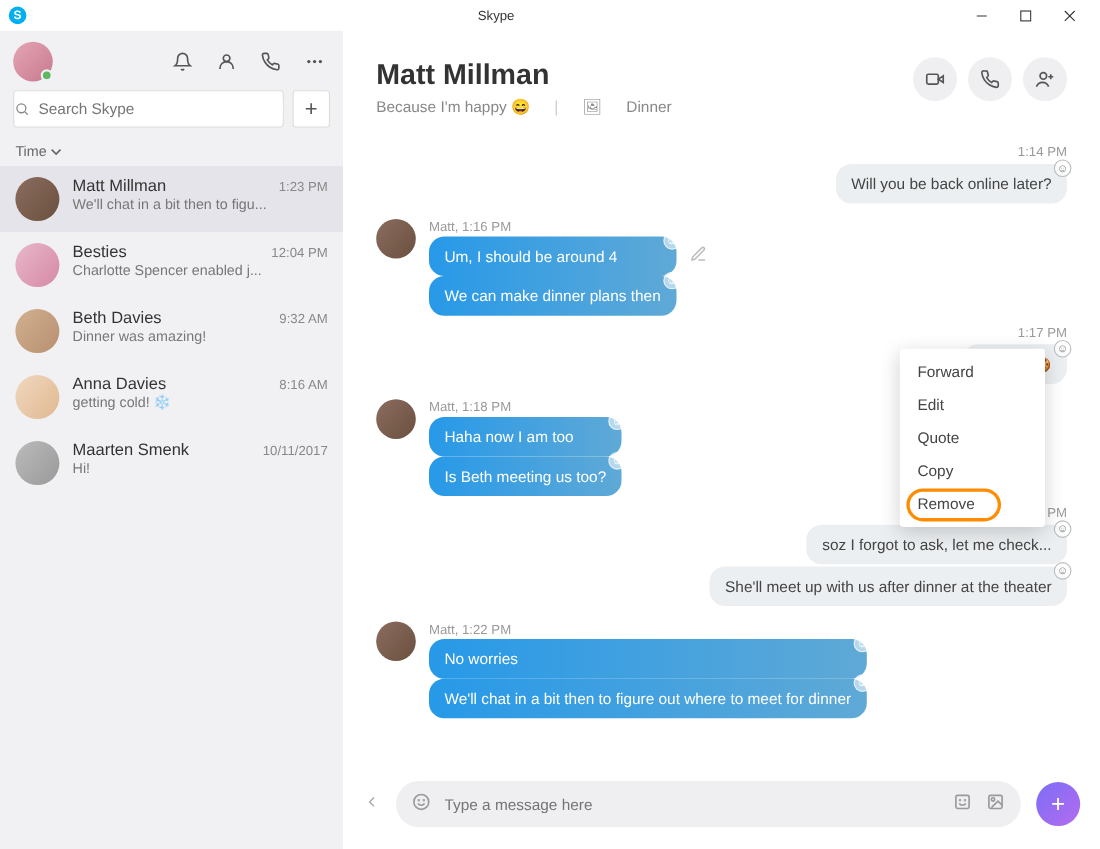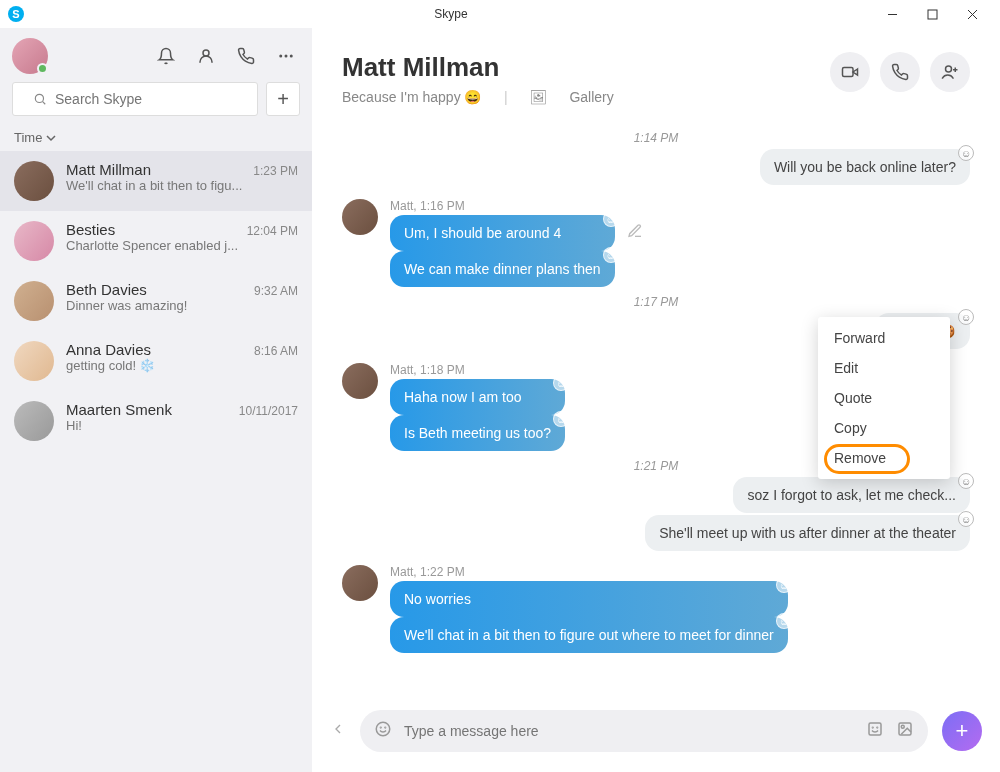--- a/index.html
+++ b/index.html
@@ -22,21 +22,21 @@
 .sb-top { padding: 10px 12px 8px; display: flex; align-items: center; }
 .avatar { width: 36px; height: 36px; border-radius: 50%; background: #bbb; background-size: cover; position: relative; }
 .avatar.me { background: linear-gradient(135deg,#e4a5b5,#c77a8e); }
 .presence-dot { position:absolute; right:0; bottom:0; width:11px; height:11px; border-radius:50%; background:#5fb85f; border:2px solid #f1f1f4; }
 .sb-icons { margin-left: auto; display: flex; gap: 12px; align-items: center; }
 .icnbtn { width: 28px; height: 28px; display: flex; align-items: center; justify-content: center; cursor: pointer; color:#555; }
 .icnbtn svg{width:18px;height:18px;}
 
 
 .sb-search { padding: 0 12px 8px; display: flex; gap: 8px; align-items: center; }
-.searchbox { flex: 1; height: 34px; background: #fff; border: 1px solid #ddd; border-radius: 3px; display: flex; align-items: center; padding: 0 20px; color:#888;}
+.searchbox { flex: 1; height: 34px; background: #fff; border: 1px solid #ddd; border-radius: 3px; display: flex; align-items: center; padding: 0 0; color:#888;}
 .searchbox svg { width: 14px; height:14px; margin-right:8px;}
 .searchbox input { border:none; outline:none; flex:1; font-size:14px; color:#555;}
 .addbtn { width:34px; height:34px; border:1px solid #ddd; background:#fff; border-radius:3px; display:flex; align-items:center; justify-content:center; cursor:pointer; font-size:20px; color:#555;}
 
 
 .sb-sort { padding: 6px 14px; font-size:13px; color:#666; display:flex; align-items:center; gap:4px; cursor:pointer;}
 .sb-sort svg{width:10px;height:10px;}
 
 
 .chatlist { flex:1; overflow:auto;}
@@ -59,21 +59,21 @@
 .chead-left { flex:1;}
 .chead h1 { font-size:26px; font-weight:700; color:#333; margin-bottom:6px;}
 .chead .sub { font-size:14px; color:#888; display:flex; align-items:center; gap:22px;}
 .chead .sub .divider{color:#ccc;}
 .chead-actions { display:flex; gap:10px;}
 .roundbtn { width:40px; height:40px; border-radius:50%; background:#efeff2; display:flex; align-items:center; justify-content:center; cursor:pointer; color:#555;}
 .roundbtn svg{width:18px;height:18px;}
 
 
 .messages { flex:1; overflow:auto; padding: 0 30px 10px; position:relative;}
-.ts-center { text-align:center; font-size:12px; color:#999; margin: 8px 0 4px; font-style: italic;}
+.ts-center { text-align:right; font-size:12px; color:#999; margin: 8px 0 4px;}
 .msgout { display:flex; justify-content:flex-end; margin:2px 0;}
 .msgout .bubble { background:#eceff1; color:#444; padding:10px 14px; border-radius:14px; max-width:520px; font-size:14px; position:relative;}
 .msgin-group { display:flex; gap:12px; margin-top:14px; margin-bottom:4px;}
 .msgin-group .avatar{width:36px;height:36px;flex-shrink:0;}
 .msgin-col{display:flex;flex-direction:column;gap:0;}
 .sender{font-size:12px;color:#999;margin-bottom:2px;}
 .bubble-in { background:linear-gradient(90deg,#2799e8,#5fa9d6); color:#fff; padding:10px 14px; border-radius:14px; max-width:520px; font-size:14px; position:relative;}
 .react-dot{position:absolute; top:-4px; right:-4px; width:16px;height:16px;border-radius:50%; background:rgba(255,255,255,0.7); border:1px solid #bbb; display:flex;align-items:center;justify-content:center; font-size:10px; color:#888;}
 .bubble-in .react-dot{ background:rgba(255,255,255,0.55); border:1px solid rgba(255,255,255,0.7); color:#fff;}
 .edit-icn{position:absolute; right:-28px; top:8px; color:#bbb;}
@@ -226,21 +226,21 @@
   </div>
 
   <div class="content">
     <div class="chead">
       <div class="chead-left">
         <h1>Matt Millman</h1>
         <div class="sub">
           <span>Because I'm happy 😄</span>
           <span class="divider">|</span>
           <span>🖼</span>
-          <span>Gallery</span>
+          <span>Dinner</span>
         </div>
       </div>
       <div class="chead-actions">
         <div class="roundbtn">
             <svg viewBox="0 0 24 24" fill="none" stroke="currentColor" stroke-width="2">
               <rect x="2" y="6" width="14" height="12" rx="2"></rect>
               <path d="M22 8l-6 4 6 4V8z"></path>
             </svg>
           </div>
         <div class="roundbtn">

